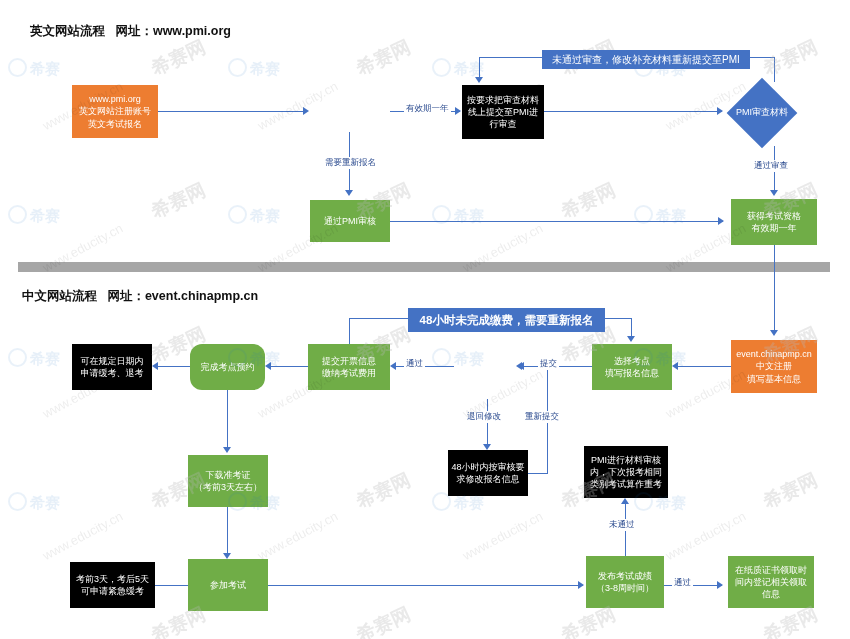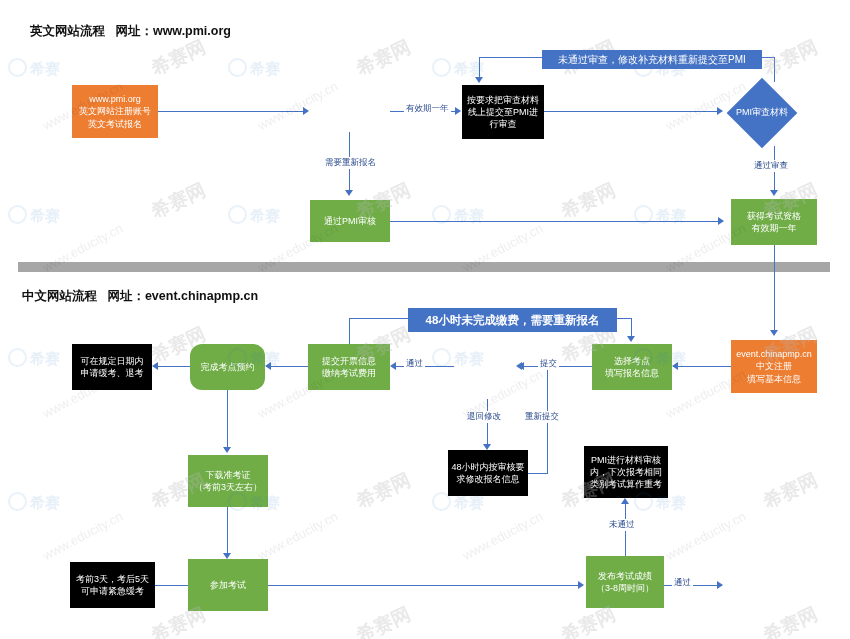--- a/index.html
+++ b/index.html
@@ -57,21 +57,21 @@
   .ar-l{border-right:6px solid #4472c4;border-top:4px solid transparent;border-bottom:4px solid transparent;}
   .ar-d{border-top:6px solid #4472c4;border-left:4px solid transparent;border-right:4px solid transparent;}
   .ar-u{border-bottom:6px solid #4472c4;border-left:4px solid transparent;border-right:4px solid transparent;}
 
   
   .elabel{position:absolute;font-size:8.5px;color:#2b4b8f;background:#fff;z-index:4;white-space:nowrap;
           padding:0 2px;font-family:"Liberation Sans","DejaVu Sans",sans-serif;}
 
   
   .banner{position:absolute;background:#4472c4;color:#fff;font-size:10px;z-index:5;
-          display:flex;align-items:center;justify-content:center;white-space:nowrap;padding:2px 12px;
+          display:flex;align-items:center;justify-content:center;white-space:nowrap;padding:2px 6px;
           font-family:"Liberation Sans","DejaVu Sans",sans-serif;}
   .banner.big{font-size:11.5px;font-weight:bold;}
 </style>
 </head>
 <body>
 
 <div id="canvas">
 
   <div class="wm-layer">
     <div class="wm2" style="left:8px;  top:58px;"><span class="ring"></span><span>希赛</span></div>
@@ -303,14 +303,19 @@
 
   <div class="node green" style="left:586px;top:556px;width:78px;height:52px;flex-direction:column;">
     <div>发布考试成绩</div>
     <div>（3-8周时间）</div>
   </div>
 
   <div class="ln lnh" style="left:664px;top:585px;width:58px;"></div>
   <div class="elabel" style="left:672px;top:577px;">通过</div>
   <div class="arrow ar-r" style="left:717px;top:581px;"></div>
 
+  <div class="node green" style="left:728px;top:556px;width:86px;height:52px;flex-direction:column;">
+    <div>在纸质证书领取时</div>
+    <div>间内登记相关领取</div>
+    <div>信息</div>
+  </div>
 
 </div>
 
 </body></html>

